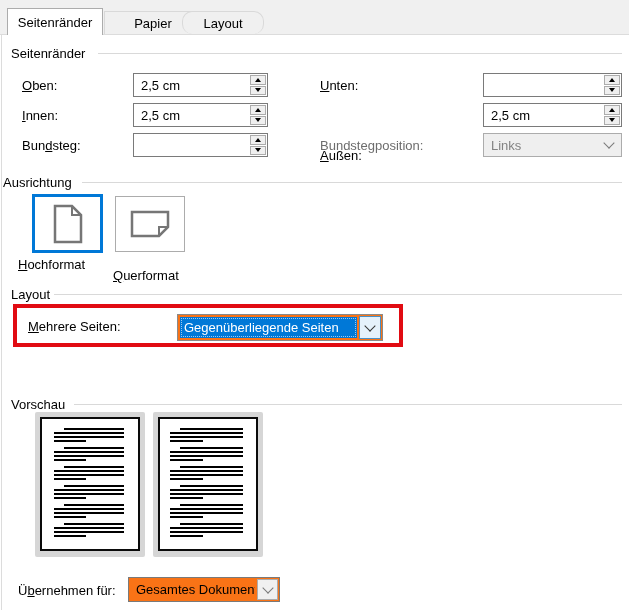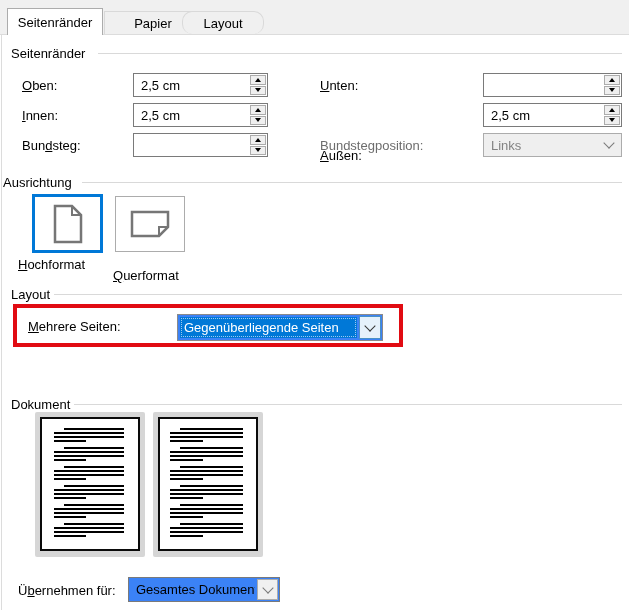--- a/index.html
+++ b/index.html
@@ -26,21 +26,21 @@
 
   
   .field{position:absolute;height:24px;box-sizing:border-box;border:1px solid #7a7a7a;background:#fff;}
   .spin-input{position:absolute;left:0;top:0;height:100%;width:calc(100% - 24px);border:none;outline:none;background:transparent;font:inherit;padding:0 0 0 7px;box-sizing:border-box;}
   .spin-btns{position:absolute;right:1px;top:1px;bottom:1px;width:16px;display:flex;flex-direction:column;gap:1px;}
   .spin-btn{flex:1;background:#f0f0f0;border:1px solid #acacac;box-sizing:border-box;display:flex;align-items:center;justify-content:center;cursor:default;}
   .tri-up{width:0;height:0;border-left:3px solid transparent;border-right:3px solid transparent;border-bottom:4px solid #000;}
   .tri-down{width:0;height:0;border-left:3px solid transparent;border-right:3px solid transparent;border-top:4px solid #000;}
 
   
-  .combo{position:absolute;box-sizing:border-box;border:1px solid #8a8a8a;background:#3b82f6;}
+  .combo{position:absolute;box-sizing:border-box;border:1px solid #8a8a8a;background:#f97316;}
   .combo.disabled{background:#efefef;border-color:#acacac;}
   .combo-text{position:absolute;left:0;top:0;right:24px;bottom:0;display:flex;align-items:center;padding-left:7px;white-space:nowrap;overflow:hidden;}
   .combo.disabled .combo-text{color:#838383;}
   .combo-sel{position:absolute;left:2px;top:2px;right:25px;bottom:2px;background:#0078d7;color:#fff;display:flex;align-items:center;padding-left:4px;white-space:nowrap;overflow:hidden;outline:1px dotted #9cc9ef;outline-offset:-2px;}
   .combo-btn{position:absolute;right:1px;top:1px;bottom:1px;width:22px;display:flex;align-items:center;justify-content:center;box-sizing:border-box;cursor:default;}
   .combo-btn.blue{background:#e5f1fb;border:1px solid #4a90c4;}
   .combo-btn.gray{background:#f0f0f0;border:1px solid #acacac;width:21px;}
   .combo-btn.flat{background:transparent;border:none;}
   .chev{width:7px;height:7px;border-right:1.5px solid #333;border-bottom:1.5px solid #333;transform:rotate(45deg);margin-top:-4px;}
   .chev.dim{border-color:#7a7a7a;}
@@ -176,21 +176,21 @@
 
   <div class="red-rect"></div>
   <div class="lbl" style="left:28px;top:319px;"><span class="ak">M</span><span>ehrere Seiten:</span></div>
   <div class="combo" style="left:177px;top:314px;width:206px;height:27px;">
     <div class="combo-sel">Gegenüberliegende Seiten</div>
     <div class="combo-btn blue">
         <span class="chev"></span>
       </div>
   </div>
 
-  <div class="group-title" style="left:11px;top:397px;">Dokument</div>
+  <div class="group-title" style="left:11px;top:397px;">Vorschau</div>
   <div class="gline" style="left:74px;top:404px;width:548px;"></div>
 
   <div class="pv-backdrop" style="left:35px;top:412px;"></div>
   <div class="pv-page" style="left:40px;top:417px;">
     <div class="pv-content inner-l">
         <div class="para">
           <div class="pline first"></div>
           <div class="pline"></div>
           <div class="pline"></div>
           <div class="pline last"></div>

